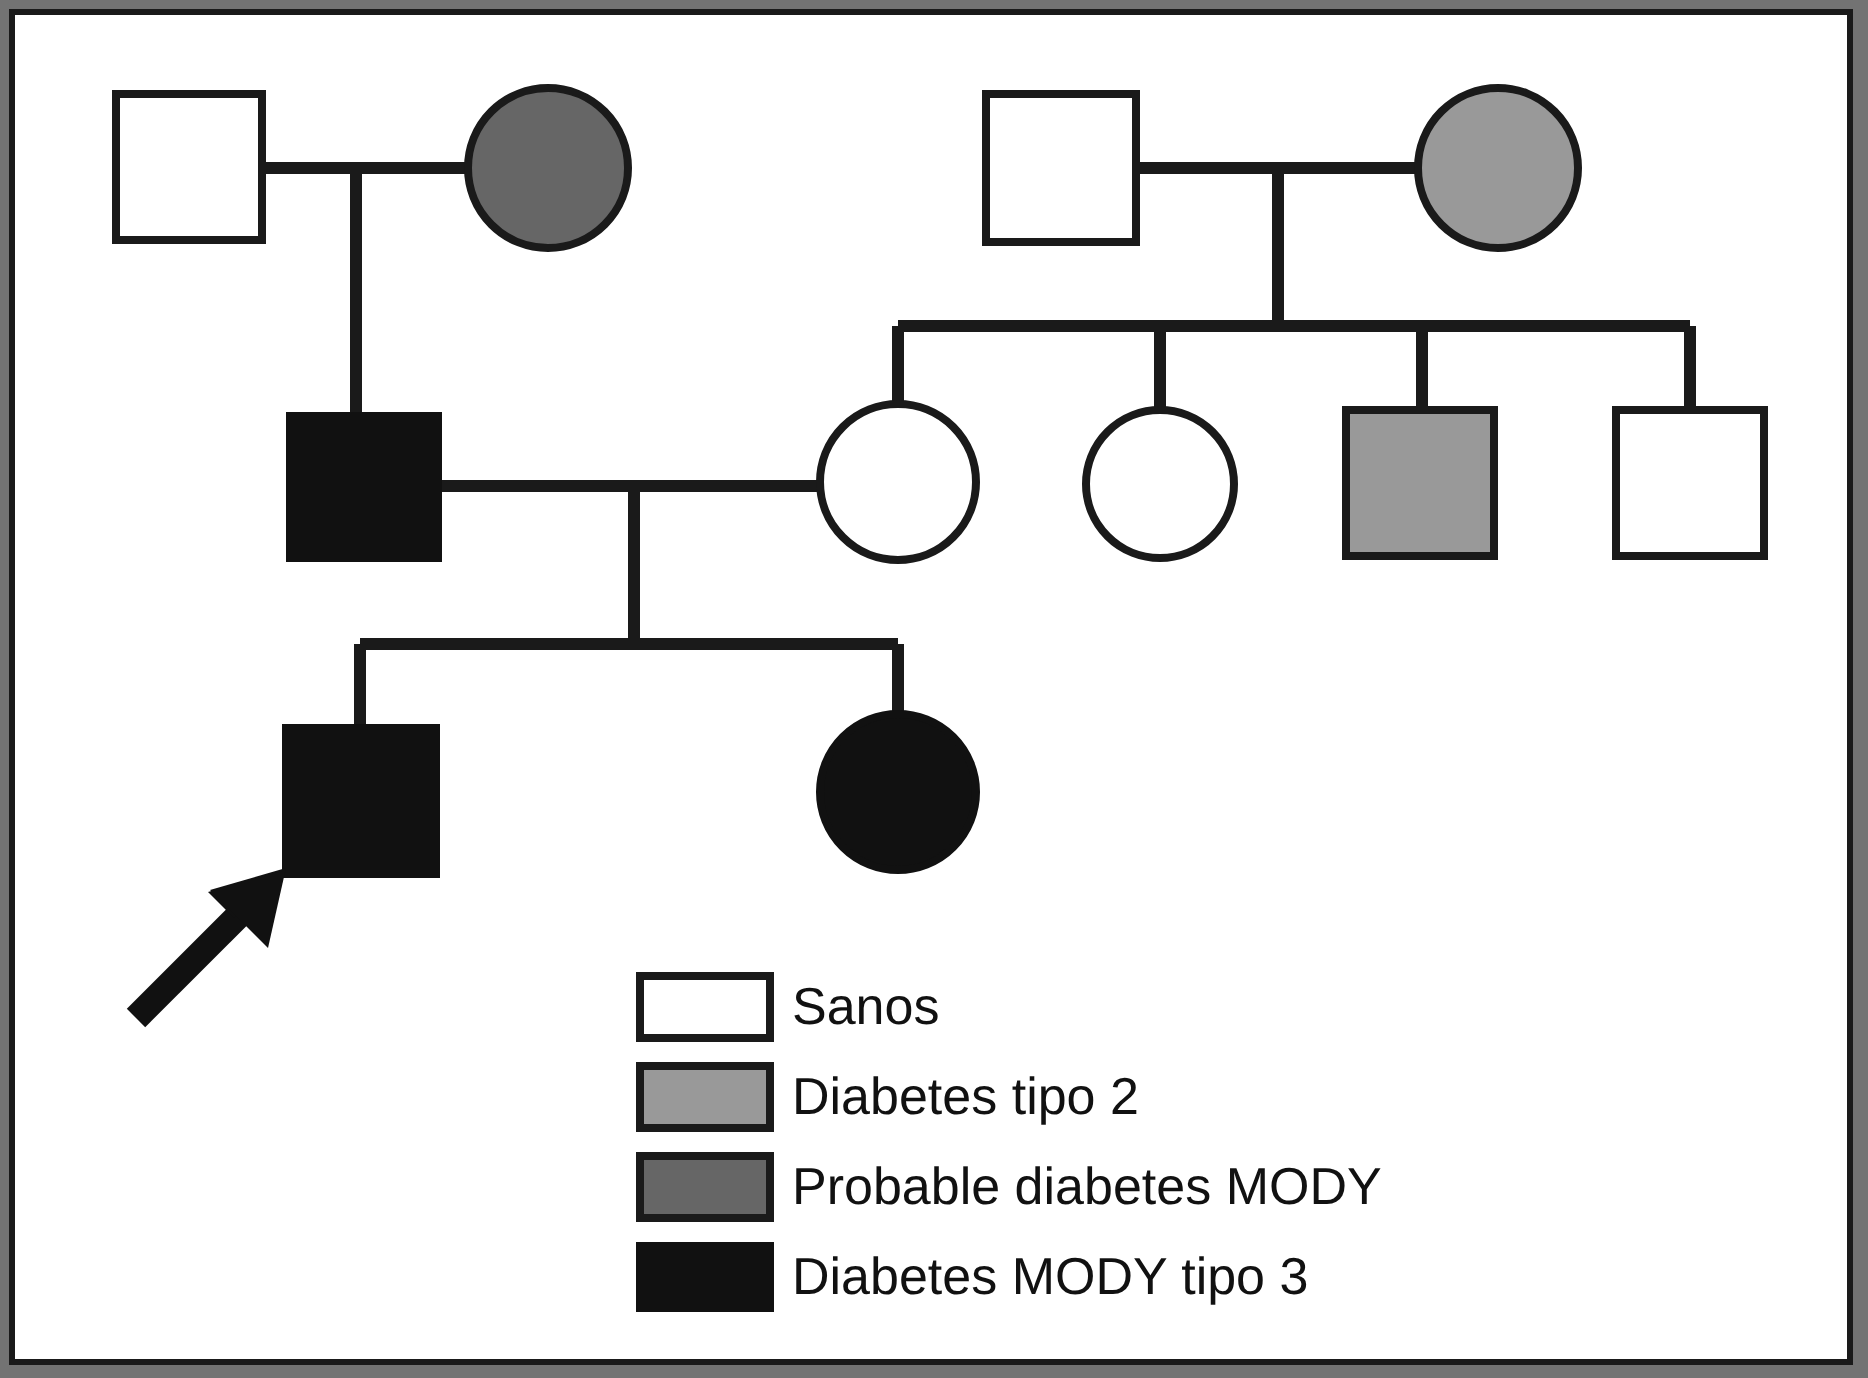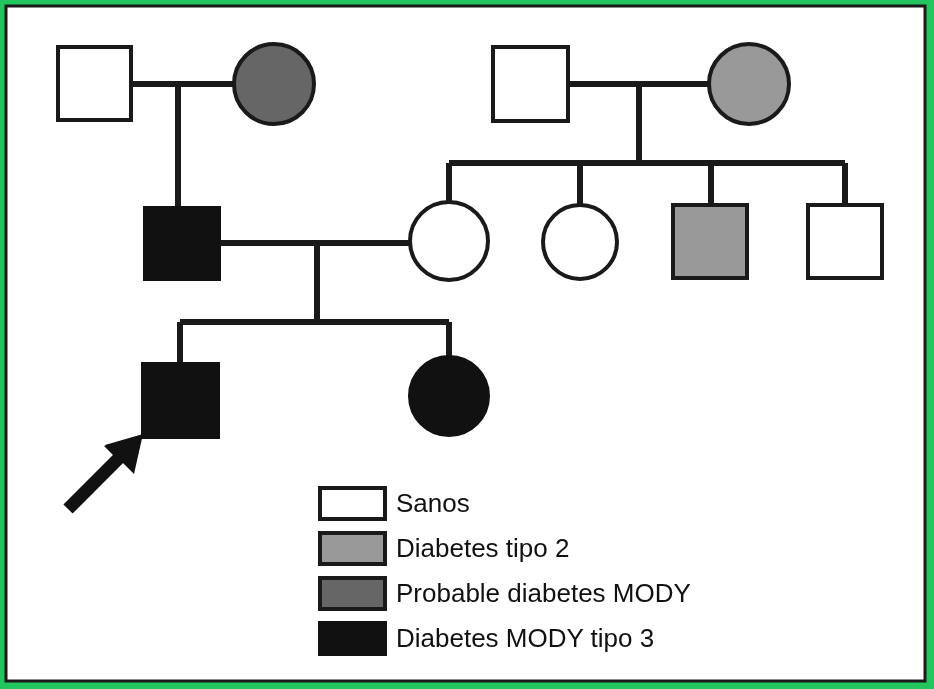--- a/index.html
+++ b/index.html
@@ -10,21 +10,21 @@
   body {
     width: 934px;
     height: 689px;
     font-family: "Liberation Sans", sans-serif;
     overflow: hidden;
   }
   #figure-root {
     position: relative;
     width: 934px;
     height: 689px;
-    background: #22c55e;
+    background: #737373;
   }
   #pedigree-svg {
     position: absolute;
     top: 0;
     left: 0;
     width: 934px;
     height: 689px;
   }
   .legend-text {
     font-family: "Liberation Sans", sans-serif;

